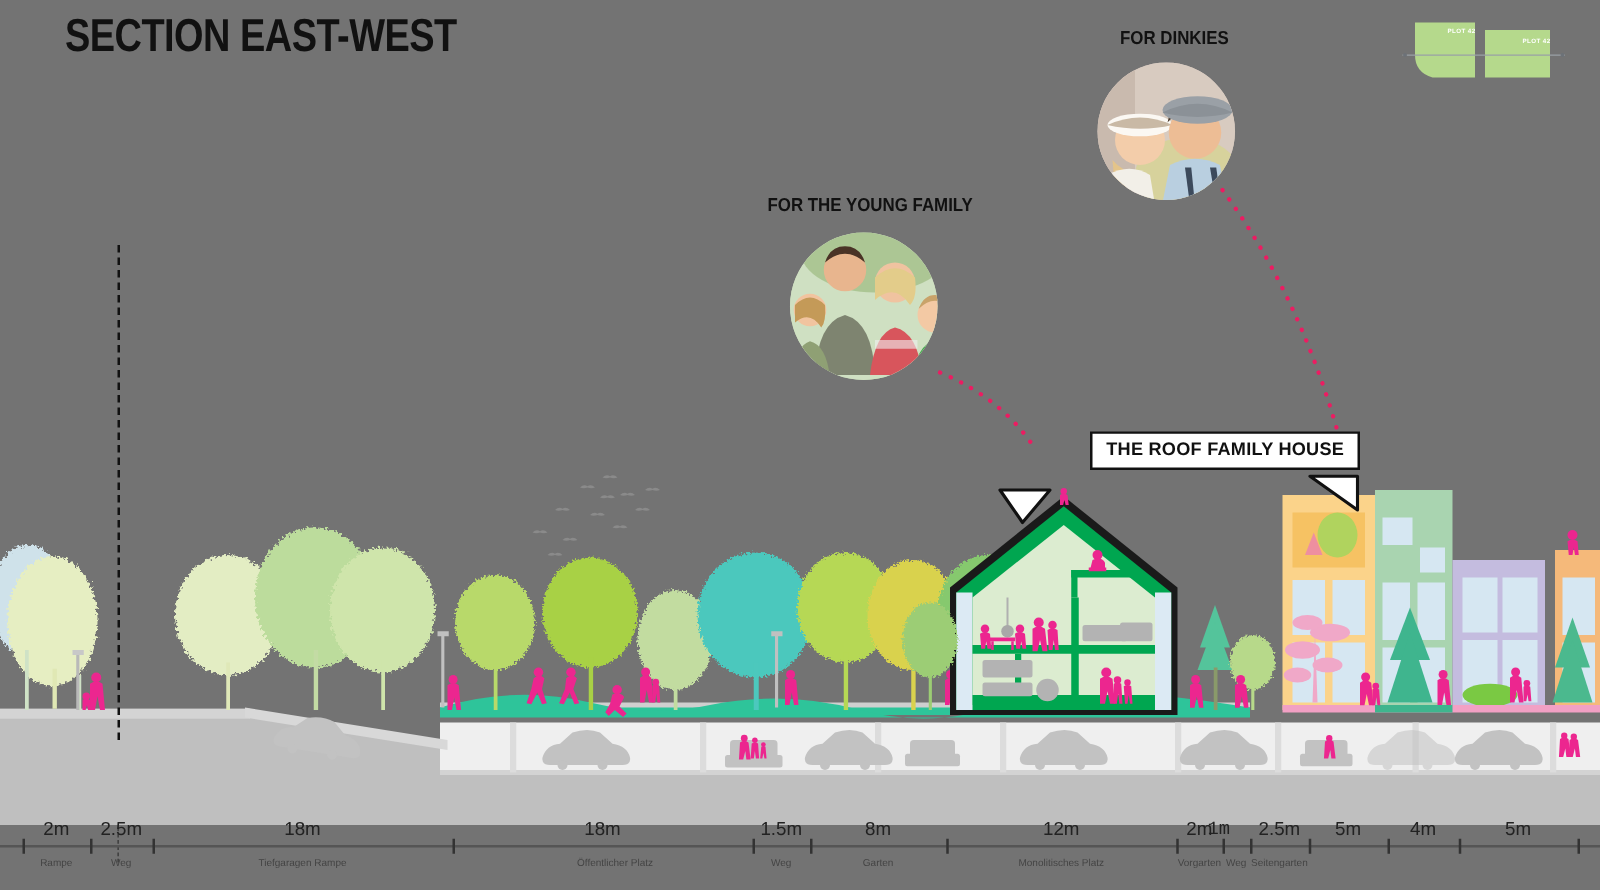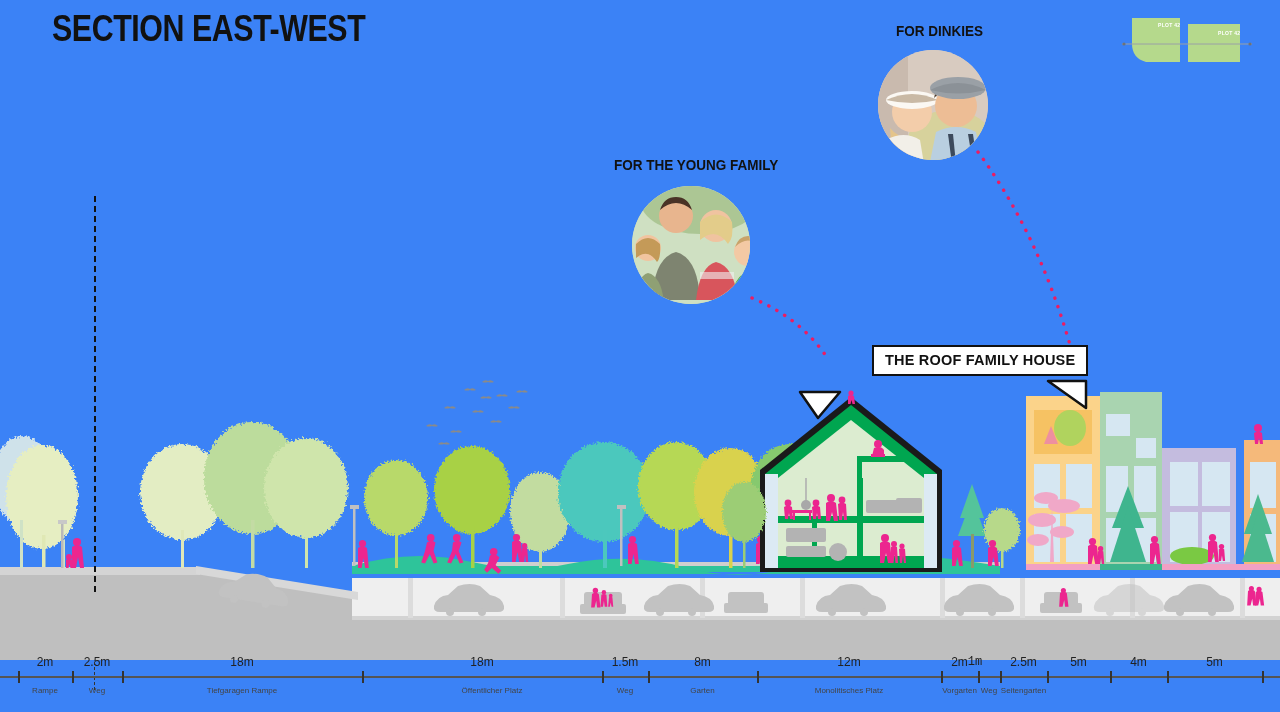--- a/index.html
+++ b/index.html
@@ -1,18 +1,18 @@
 <!DOCTYPE html>
 <html><head>
 <meta charset="utf-8">
 <style>
   html,body{margin:0;padding:0;background:#fff;}
   body{width:1280px;height:712px;overflow:hidden;
        font-family:"Liberation Sans",sans-serif;}
-  #stage{position:relative;width:1280px;height:712px;background:#3b82f6;}
+  #stage{position:relative;width:1280px;height:712px;background:#737373;}
   .abs{position:absolute;}
 
   
   #title{left:52px;top:8px;font-size:37px;font-weight:bold;color:#111;
          letter-spacing:-0.5px;transform:scaleX(.82);transform-origin:left top;
          white-space:nowrap;}
 
   
   .persona-label{font-size:15px;font-weight:bold;color:#111;white-space:nowrap;
                  transform:scaleX(.9);transform-origin:left top;}
@@ -27,21 +27,21 @@
   #callout-roof{left:872px;top:345px;}
 
   
   #keymap{right:8px;top:12px;width:140px;height:52px;}
   .km-label{position:absolute;font-size:5px;color:#fff;font-weight:bold;
             letter-spacing:.3px;}
 
   
   #dims{left:0;top:676px;width:1280px;height:2px;background:#555;}
   .tick{position:absolute;top:-5px;width:2px;height:12px;background:#333;}
-  .dim-val{position:absolute;font-size:12px;color:#222;text-align:right;
+  .dim-val{position:absolute;font-size:15px;color:#222;text-align:right;
            transform:translateX(-50%);top:-21px;white-space:nowrap;}
   .dim-name{position:absolute;font-size:8px;color:#444;text-align:center;
             transform:translateX(-50%);top:10px;white-space:nowrap;}
 
   
   #cutline{left:94px;top:196px;width:0;height:396px;
            border-left:2.5px dashed #111;}
   #cutline-dim{left:94px;top:662px;width:0;height:28px;
                border-left:1.6px dashed #333;}
 </style>

